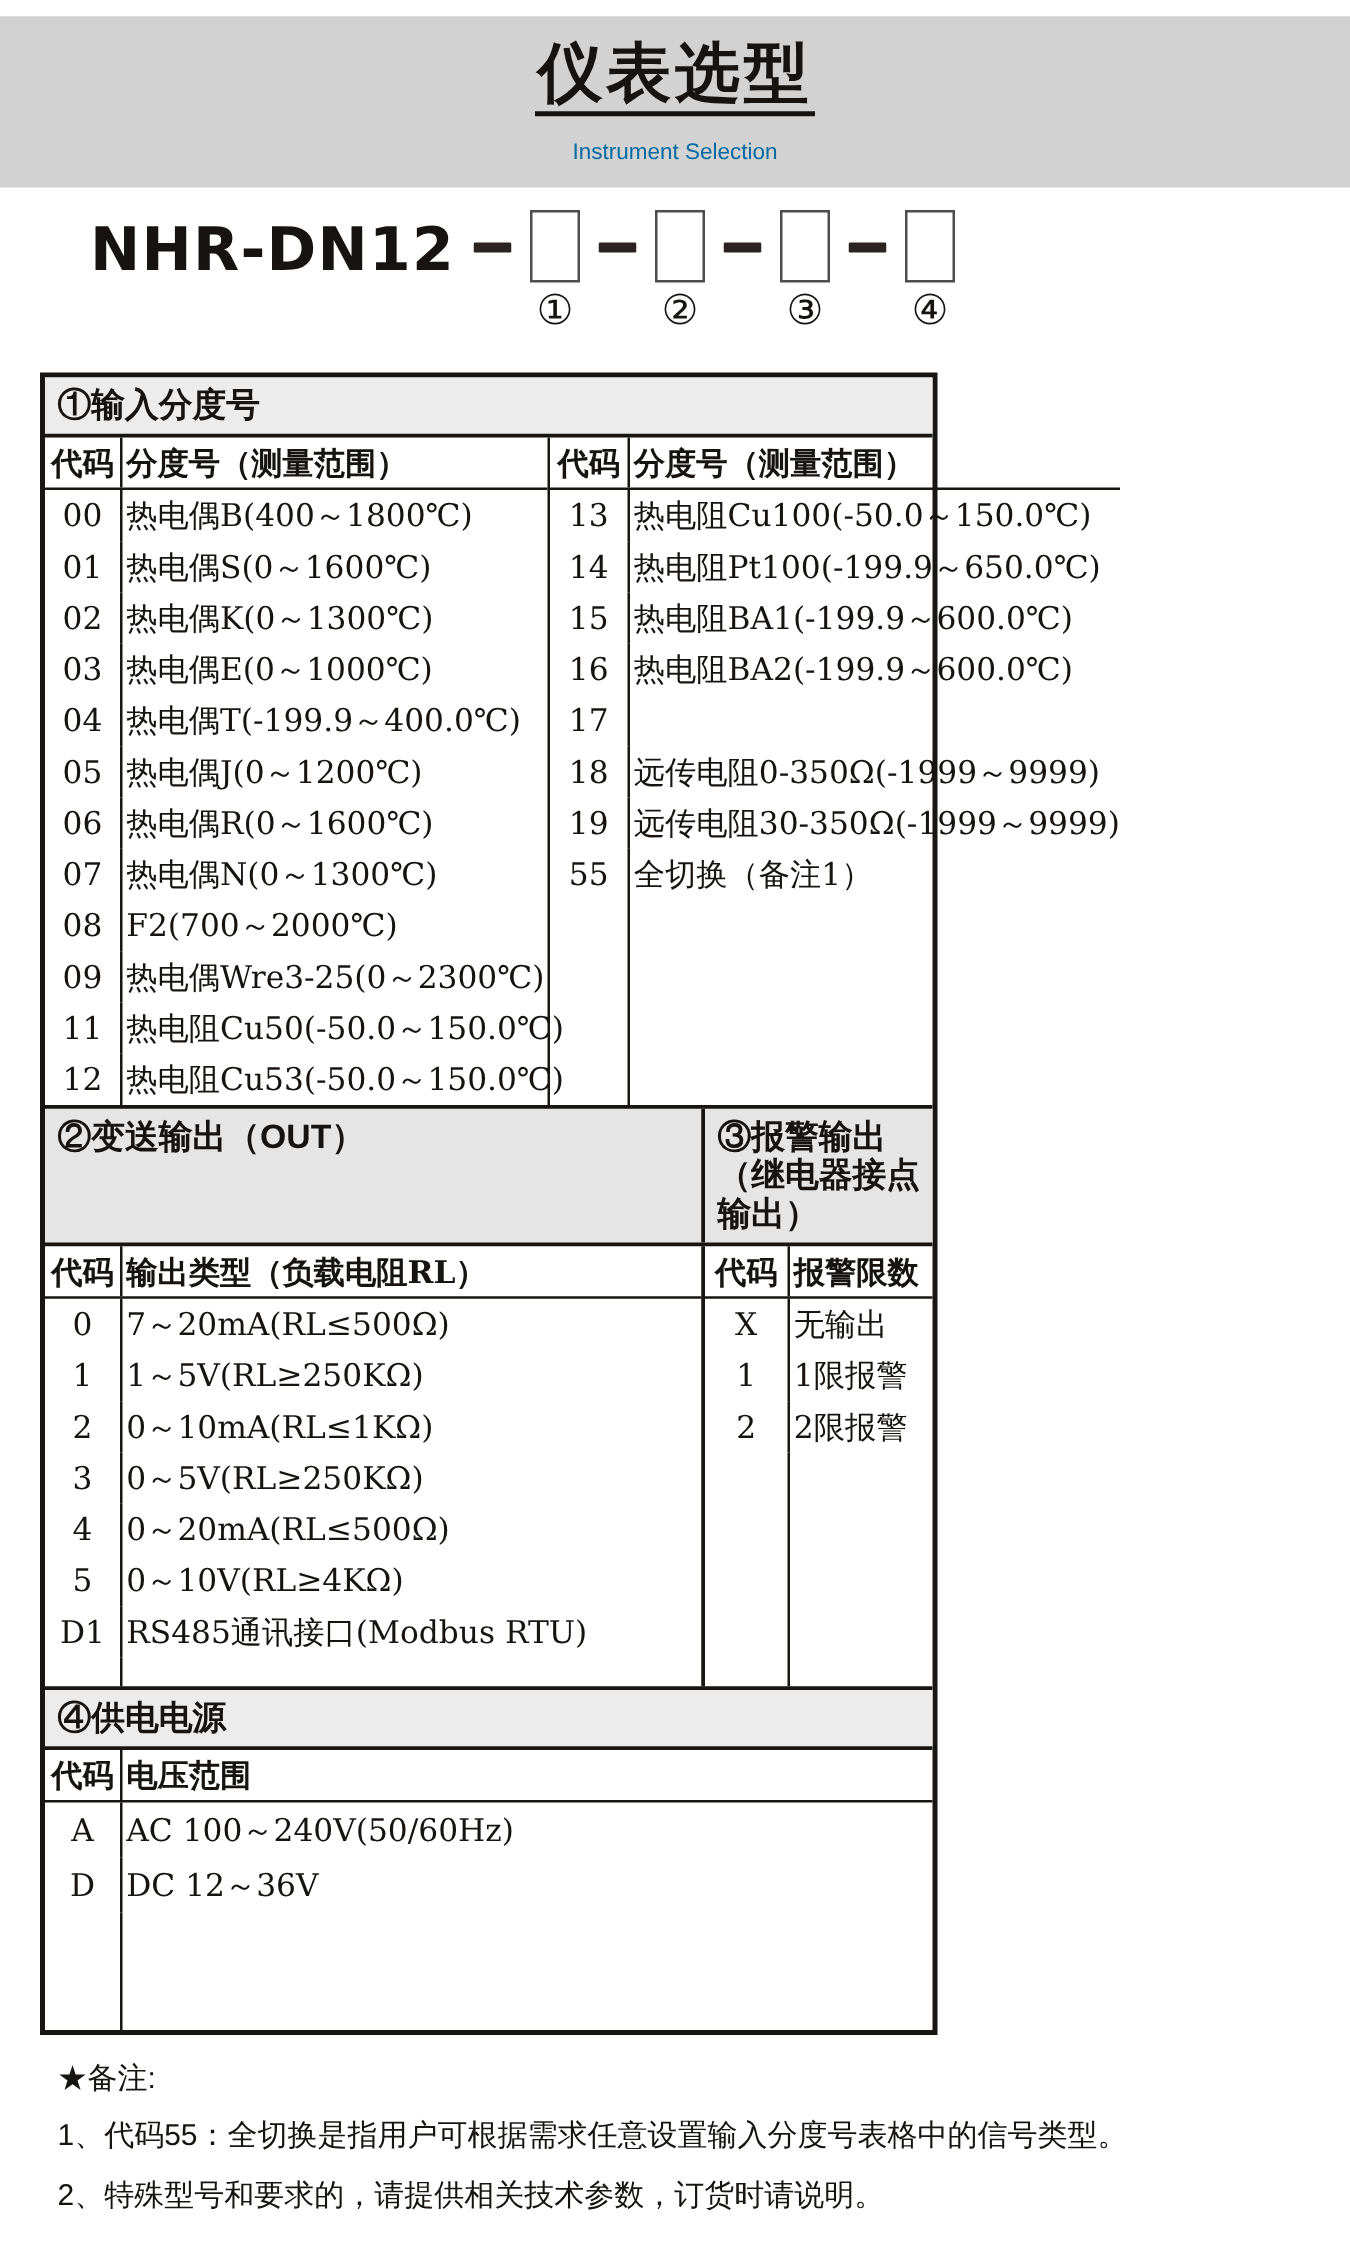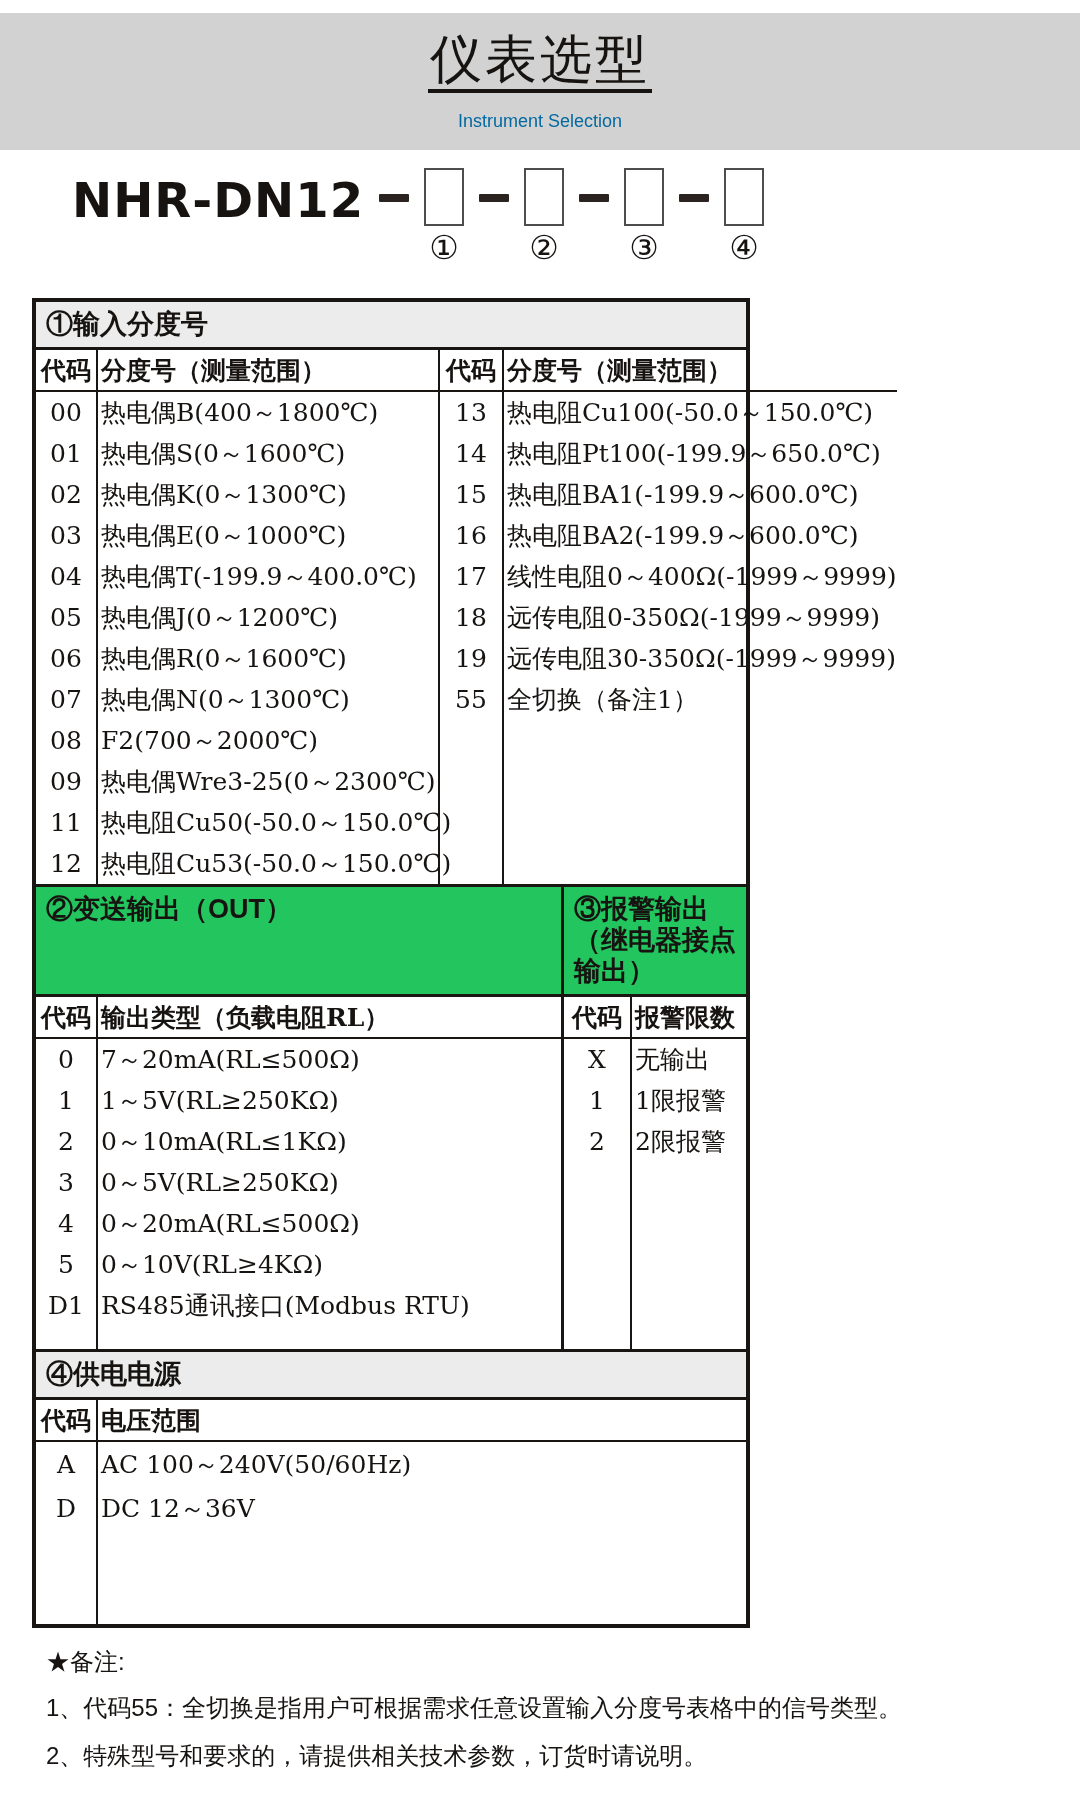--- a/index.html
+++ b/index.html
@@ -7,41 +7,41 @@
   body {
     height:1797px; background:#ffffff; color:#161311;
     font-family:"Liberation Sans", sans-serif; overflow:hidden;
   }
   
   .banner {
     margin-top:13px; height:137px; background:#d2d2d2;
     display:flex; flex-direction:column; align-items:center; justify-content:center;
   }
   .banner .title {
-    font-size:52px; font-weight:normal; letter-spacing:3px; line-height:1.08;
+    font-size:52px; font-weight:bold; letter-spacing:3px; line-height:1.08;
     border-bottom:4px solid #161311; padding:0 2px 1px;
   }
   .banner .subtitle { font-size:18px; margin-top:18px; color:#0369a1; }
   
   .model-line { margin:18px 0 0 72px; display:flex; align-items:flex-start; height:104px; }
   .model-prefix { font-size:48px; font-weight:bold; letter-spacing:1px; line-height:64px; font-family:"DejaVu Sans", sans-serif; }
   .slots { display:flex; align-items:flex-start; }
   .slot-group { display:flex; align-items:flex-start; }
   .dash { width:30px; height:8px; background:#2b2320; margin:26px 15px 0 15px; border-radius:1px; }
   .slot-col { display:flex; flex-direction:column; align-items:center; }
   .slot-box { width:40px; height:58px; border:2px solid #4d4d4d; background:#fff; }
   .slot-num { font-size:33px; margin-top:5px; line-height:34px; font-family:"DejaVu Sans", sans-serif; }
   
   .block { margin:26px 0 0 32px; width:718px; border:4px solid #181512; }
   .sec-bar {
     background:#ececec; border-bottom:3px solid #181512;
     font-size:27px; font-weight:bold; padding:7px 0 7px 10px; line-height:31px;
   }
   .bt { border-top:3px solid #181512; }
-  .sec-bar-split { display:flex; background:#22c55e; border-bottom:3px solid #181512; }
+  .sec-bar-split { display:flex; background:#e5e5e5; border-bottom:3px solid #181512; }
   .sec-bar-split.bt { border-top:3px solid #181512; }
   .sec-bar-split .cell { font-size:27px; font-weight:bold; padding:7px 0 7px 10px; line-height:31px; }
   .sec-bar-split .cell.left { width:528px; border-right:3px solid #181512; }
   .sec-bar-split .cell.right { flex:1; }
   
   .thead { display:flex; border-bottom:2px solid #181512; height:42px; align-items:center;
            font-weight:bold; font-size:25px; font-family:"DejaVu Serif", serif; }
   .trow  { display:flex; height:41px; align-items:center; font-size:25px;
            font-family:"DejaVu Serif", serif; white-space:nowrap; }
   .ccell { border-right:2px solid #181512; height:100%; display:flex;
@@ -193,21 +193,20 @@
           <div class="trow">
           <div class="ccell">15</div>
           <div class="dcell">热电阻BA1(-199.9～600.0℃)</div>
         </div>
           <div class="trow">
           <div class="ccell">16</div>
           <div class="dcell">热电阻BA2(-199.9～600.0℃)</div>
         </div>
           <div class="trow">
           <div class="ccell">17</div>
-          <div class="dcell">线性电阻0～400Ω(-1999～9999)</div>
         </div>
           <div class="trow">
           <div class="ccell">18</div>
           <div class="dcell">远传电阻0-350Ω(-1999～9999)</div>
         </div>
           <div class="trow">
           <div class="ccell">19</div>
           <div class="dcell">远传电阻30-350Ω(-1999～9999)</div>
         </div>
           <div class="trow">

